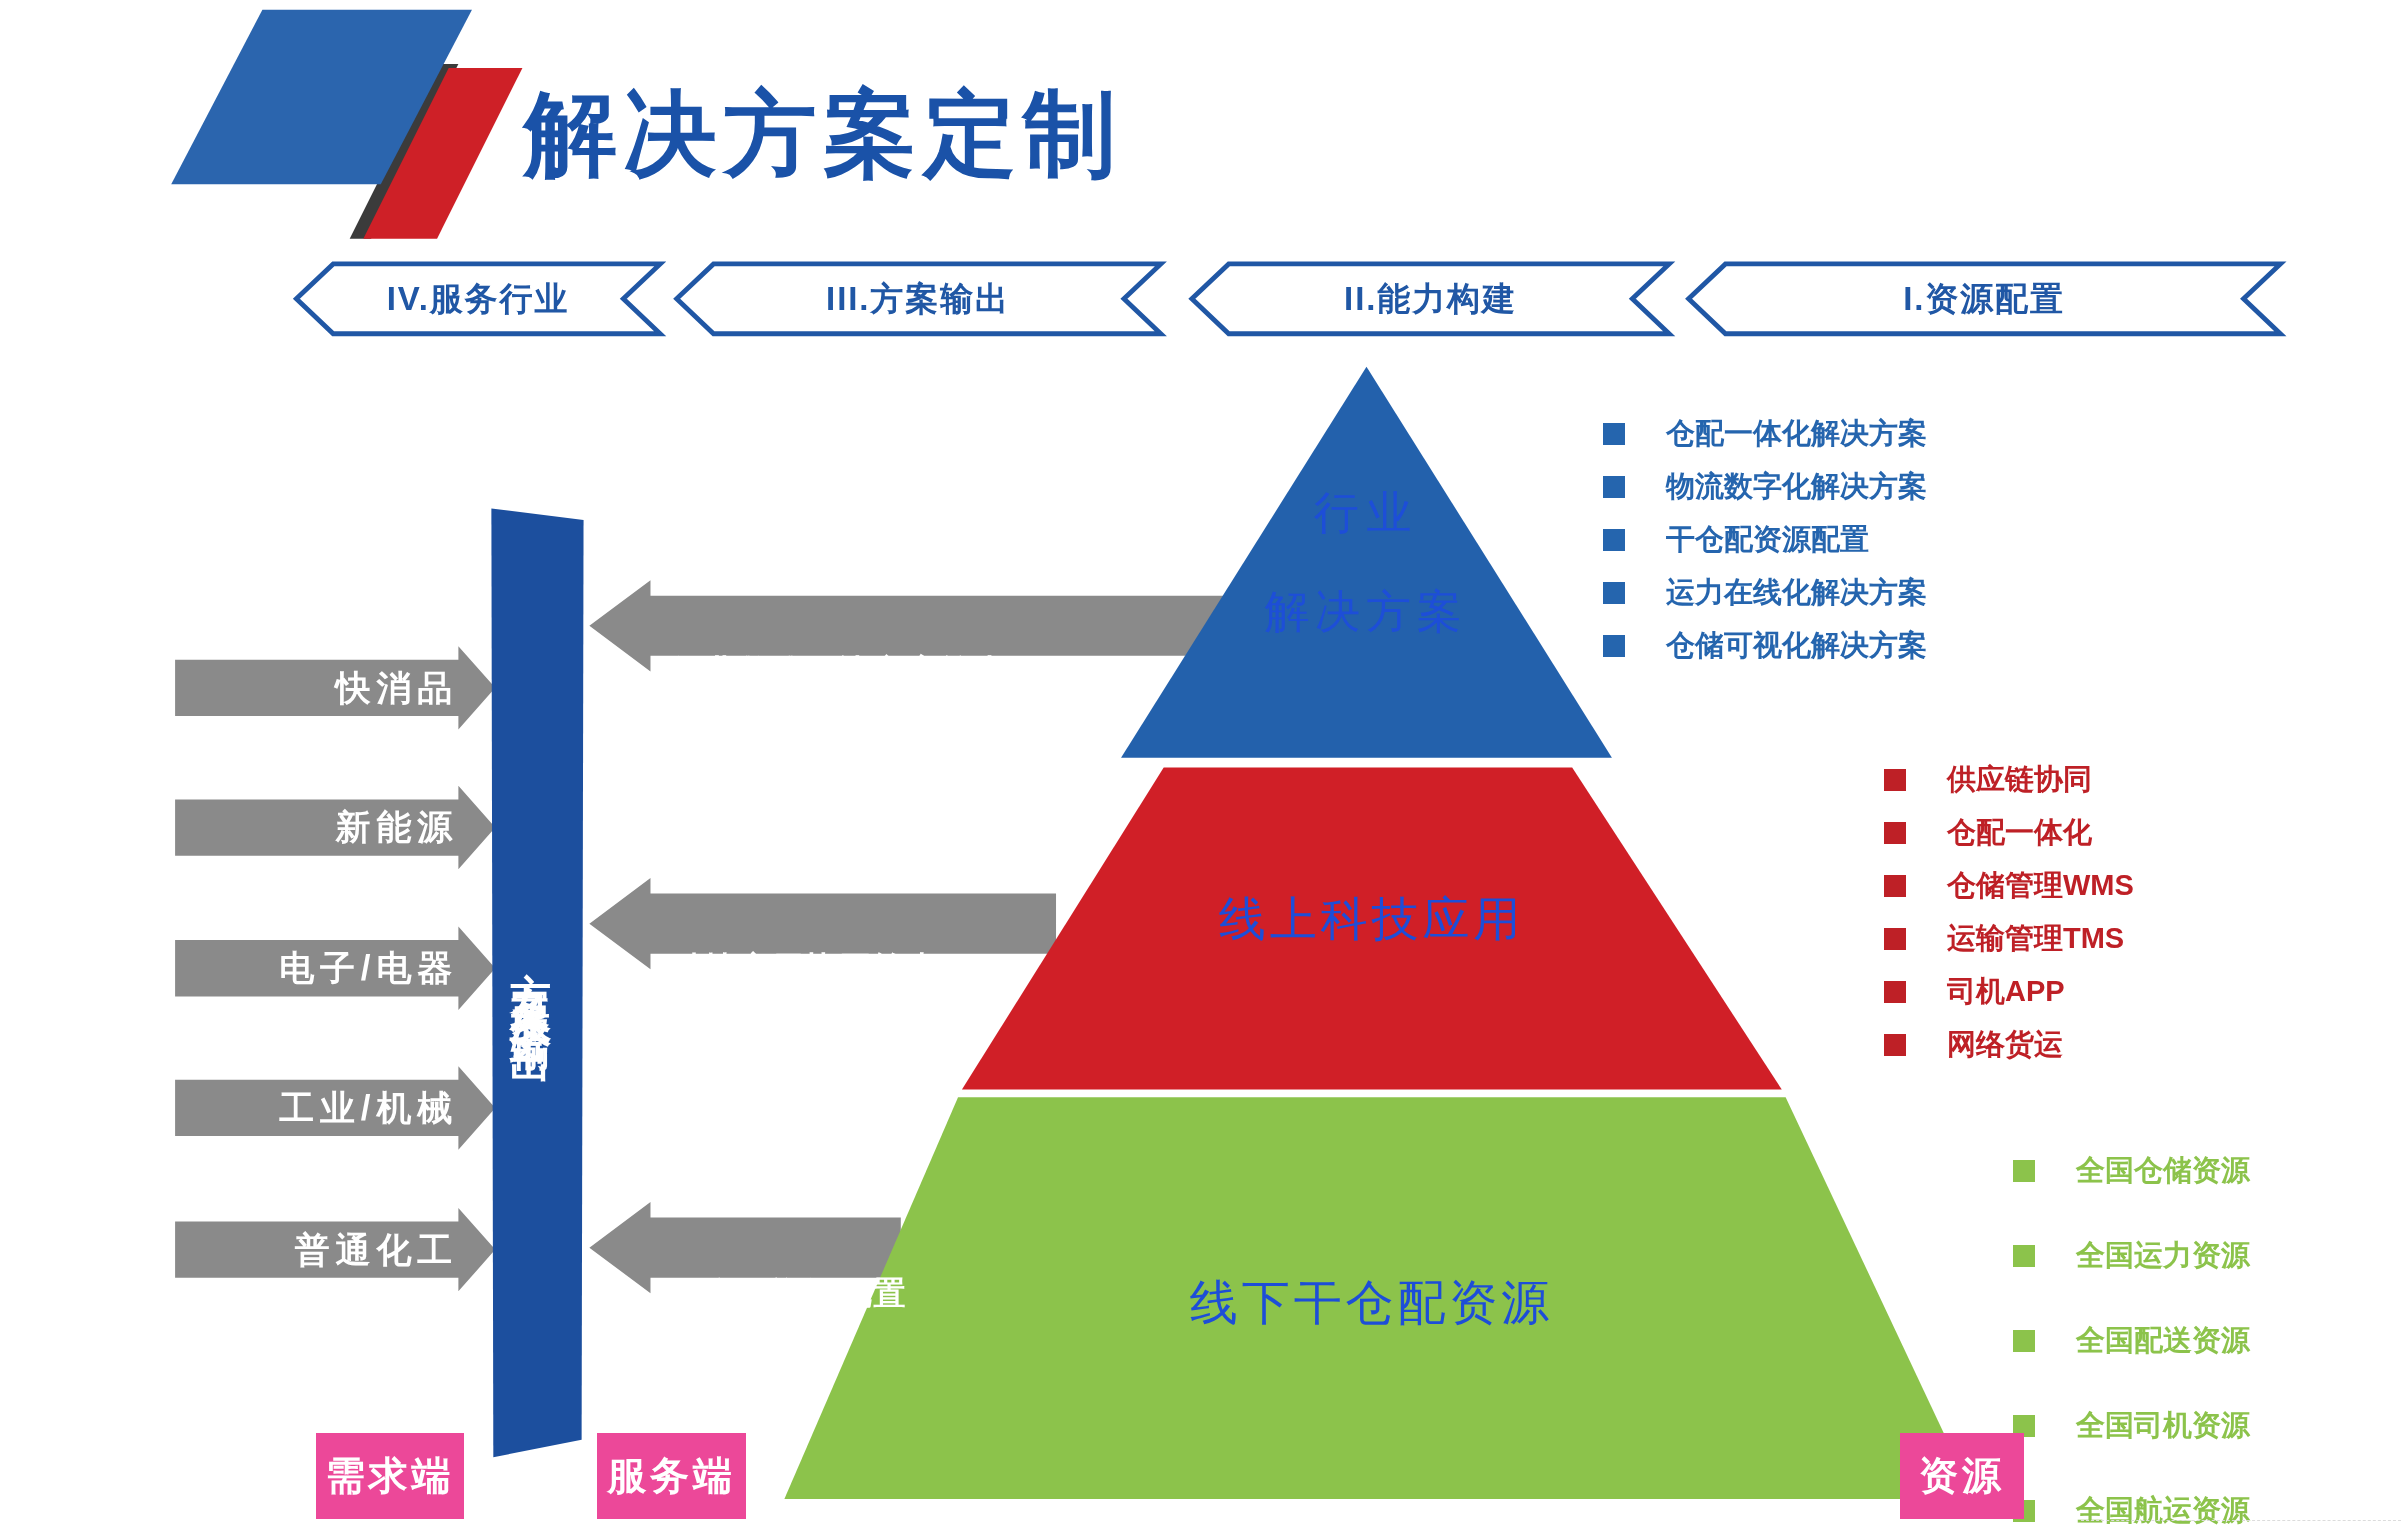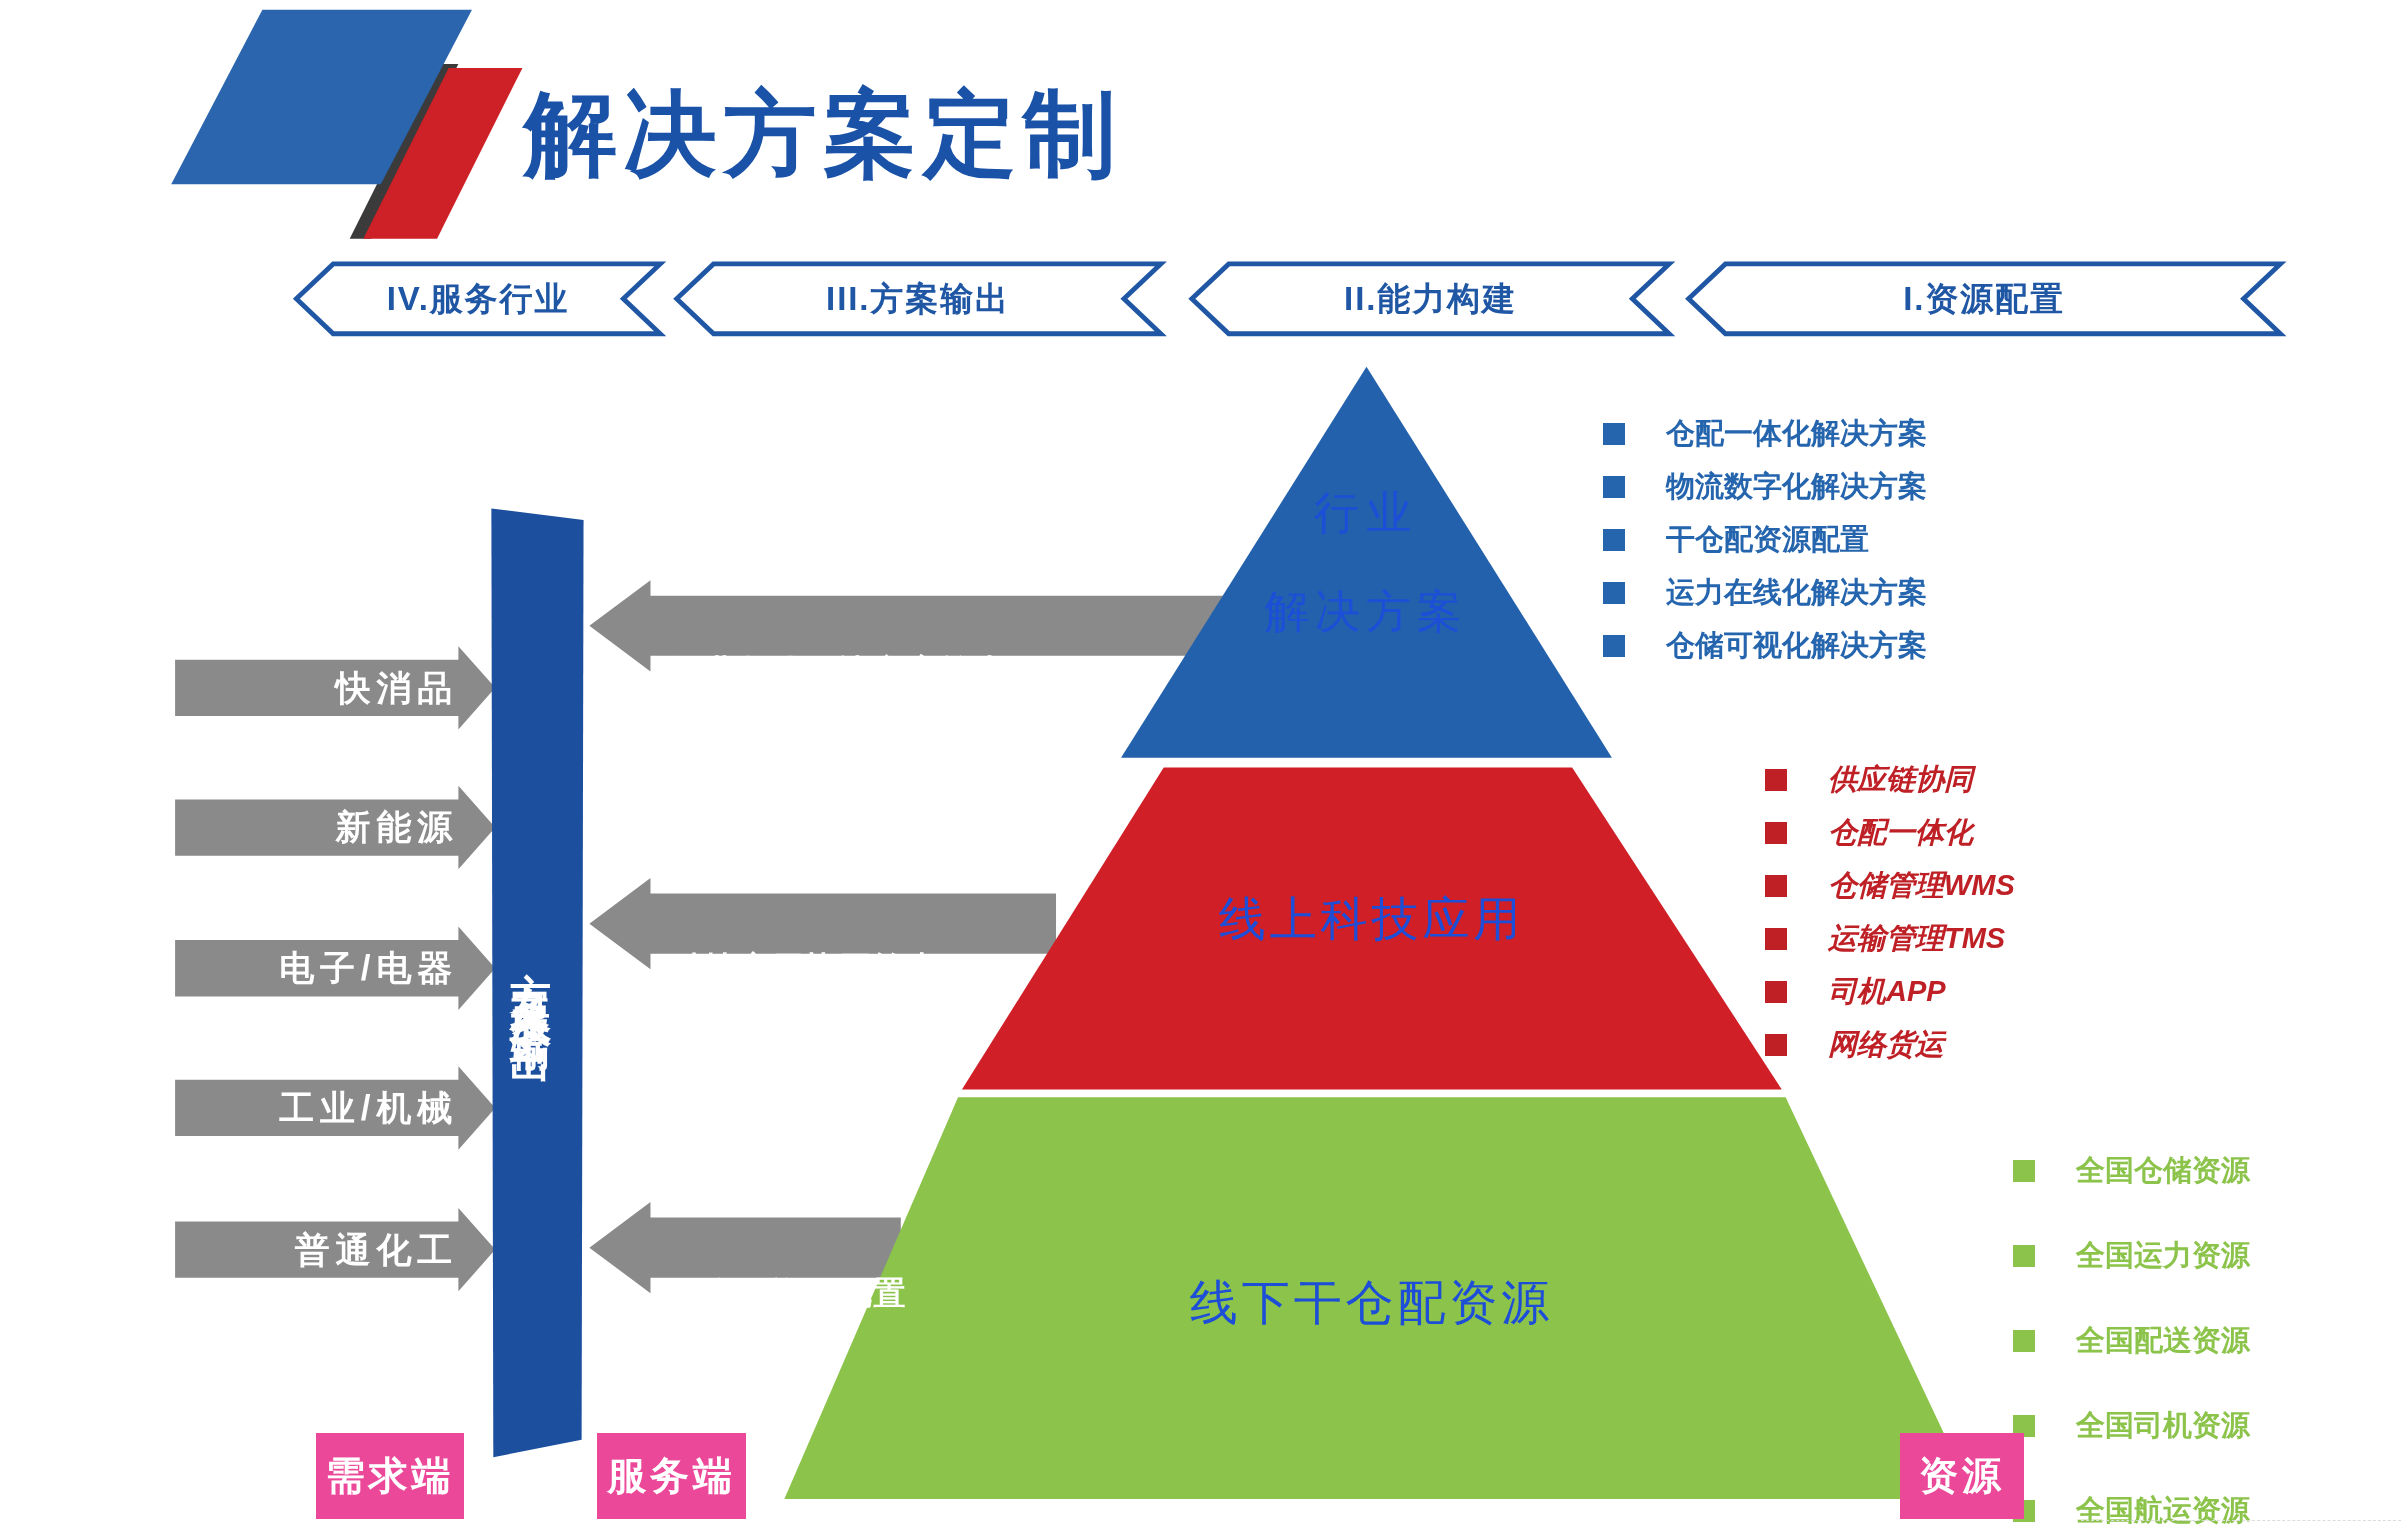--- a/index.html
+++ b/index.html
@@ -46,21 +46,21 @@
   .bullet-row{display:flex;align-items:center;height:53px;}
   .bullet-sq{width:22px;height:22px;flex:0 0 22px;margin-right:41px;}
   .bullet-txt{font-size:29px;font-weight:600;white-space:nowrap;}
   .list-blue .bullet-sq{background:#2565AE;}
   .list-blue .bullet-txt{color:#2565AE;}
   .list-red .bullet-sq{background:#BE2026;}
   .list-red .bullet-txt{color:#BE2026;}
   .list-green .bullet-sq{background:#8CC34B;}
   .list-green .bullet-txt{color:#8CC34B;}
   .pos-list-blue{left:1603px;top:407px;}
-  .pos-list-red{left:1765px;top:753px;font-style:italic;}
+  .pos-list-red{left:1884px;top:753px;}
   .pos-list-green{left:2013px;top:1144px;gap:32px;}
   
   .endpoint{
     top:1433px;height:86px;line-height:86px;background:#ec4899;color:#ffffff;
     font-size:39px;font-weight:bold;text-align:center;letter-spacing:3.9px;
   }
   .ep-demand{left:316px;width:148px;}
   .ep-service{left:597px;width:149px;}
   .ep-resource{left:1900px;width:124px;}
   

